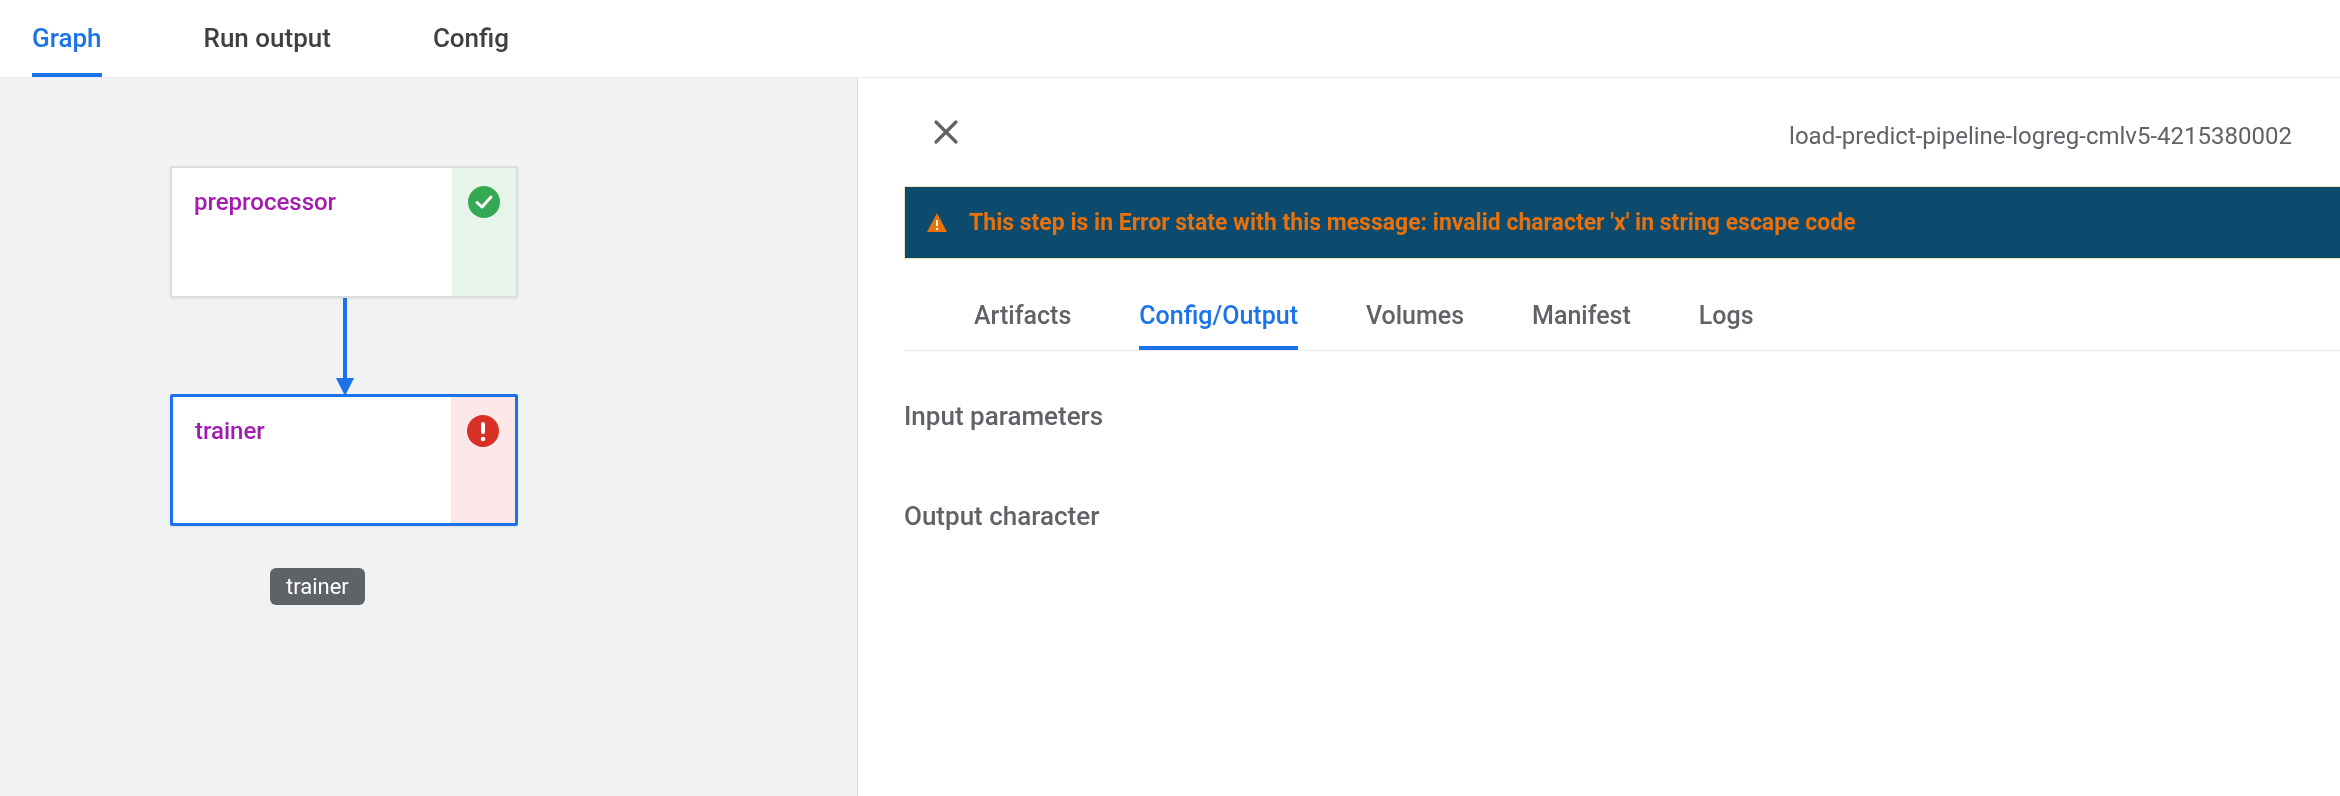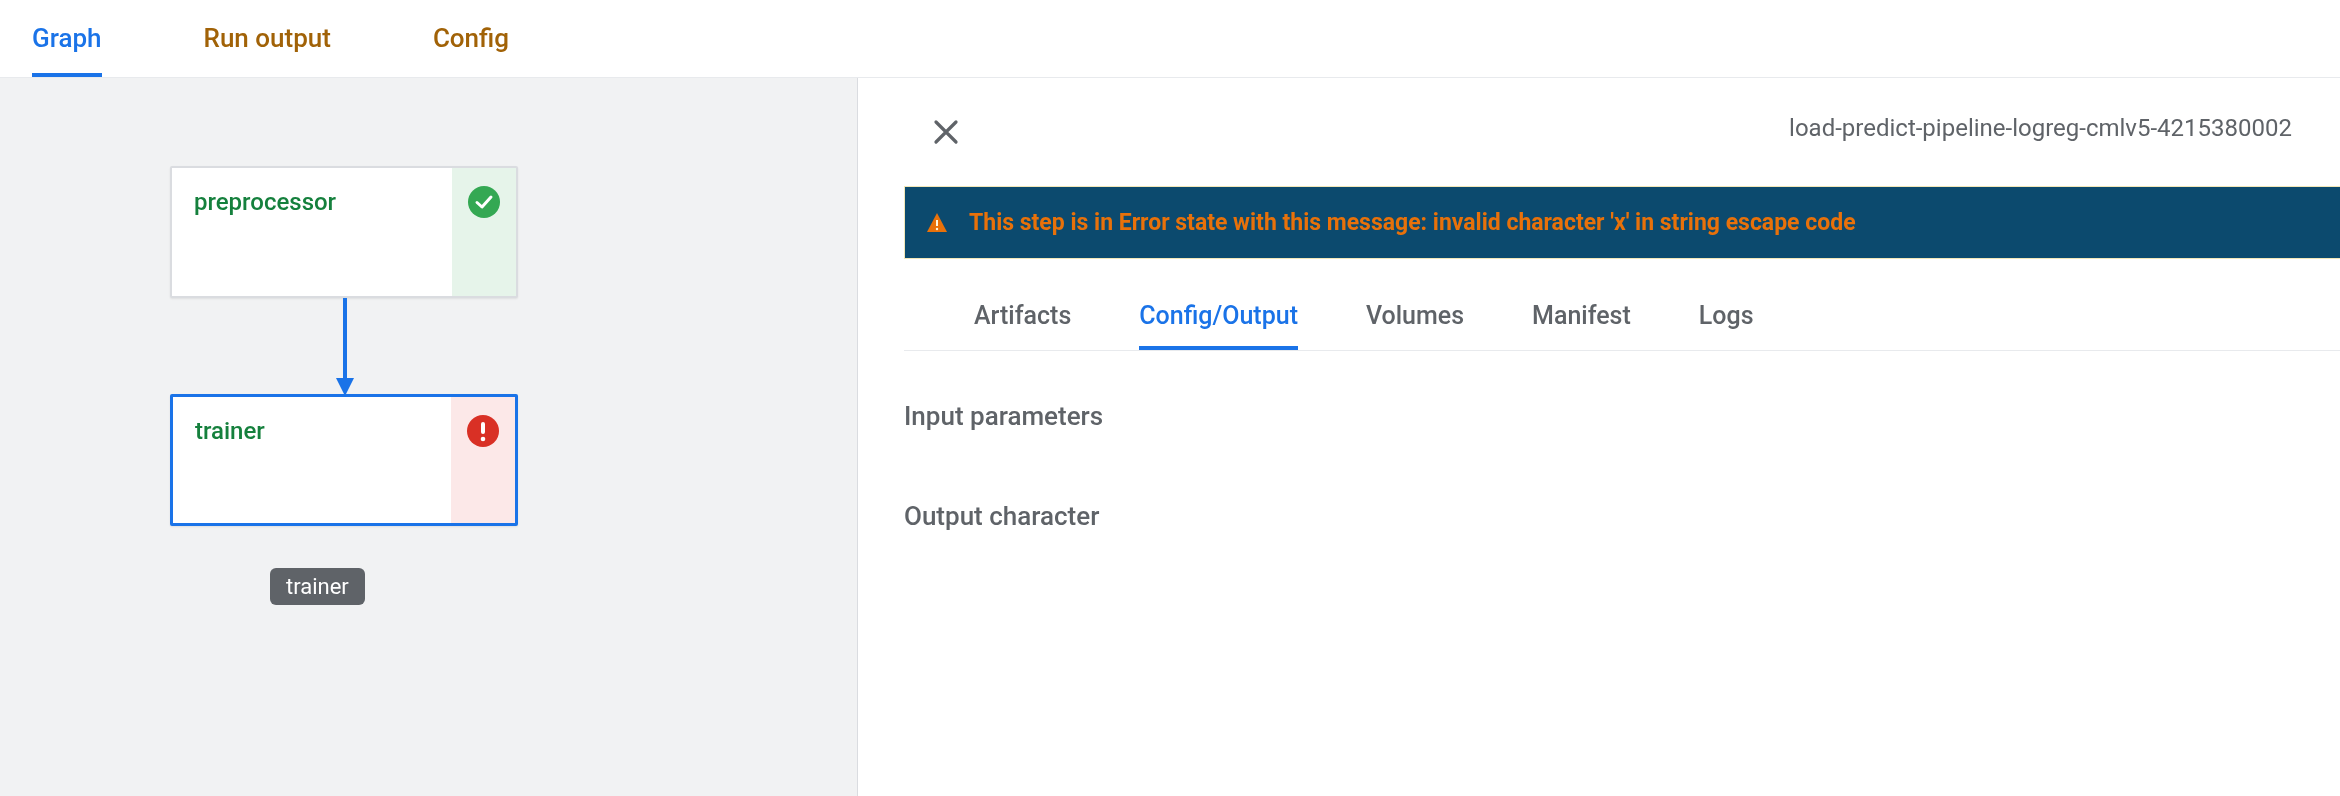--- a/index.html
+++ b/index.html
@@ -17,21 +17,21 @@
       display: flex;
       align-items: flex-end;
       height: 78px;
       gap: 102px;
       padding-left: 32px;
       border-bottom: 1px solid #e8eaed;
     }
     .top-tab {
       font-size: 26px;
       font-weight: 500;
-      color: #a16207;
+      color: #404040;
       padding-bottom: 20px;
       cursor: pointer;
       border-bottom: 4px solid transparent;
     }
     .top-tab.active {
       color: #1a73e8;
       border-bottom-color: #1a73e8;
     }
 
     
@@ -67,21 +67,21 @@
     }
     .node.selected {
       border-color: #1a73e8;
       border-width: 3px;
     }
     .node-label {
       flex: 1;
       padding: 20px 22px;
       font-size: 24px;
       font-weight: 500;
-      color: #15803d;
+      color: #a21caf;
     }
     .node-status {
       width: 64px;
       display: flex;
       align-items: flex-start;
       justify-content: center;
       padding-top: 18px;
     }
     .node-status.ok { background: #e6f4ea; }
     .node-status.err { background: #fce8e8; }
@@ -103,21 +103,21 @@
 
     
     .arrow-svg {
       position: absolute;
       pointer-events: none;
     }
 
     
     .detail-header {
       display: flex;
-      align-items: flex-start;
+      align-items: flex-end;
       justify-content: space-between;
       padding: 36px 48px 36px 46px;
       margin-left: 24px;
     }
     .close-btn {
       width: 36px; height: 36px;
       display: flex; align-items: center; justify-content: center;
       cursor: pointer;
       color: #5f6368;
     }

